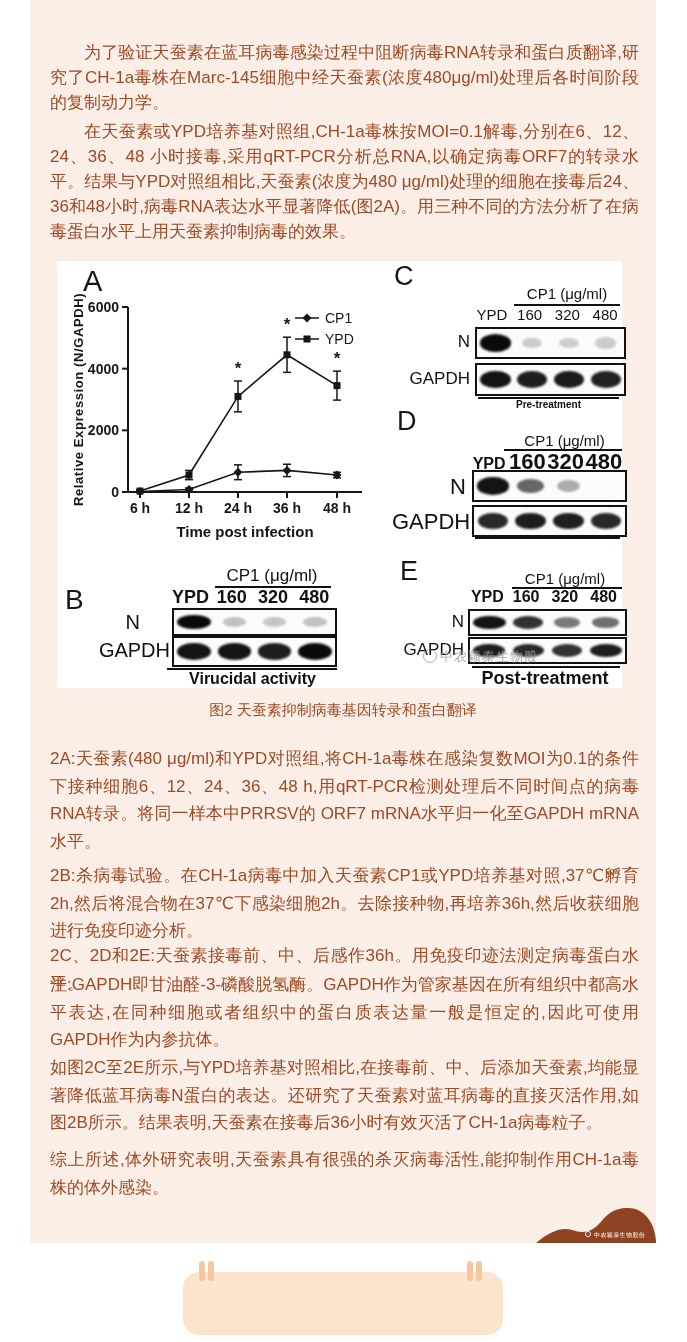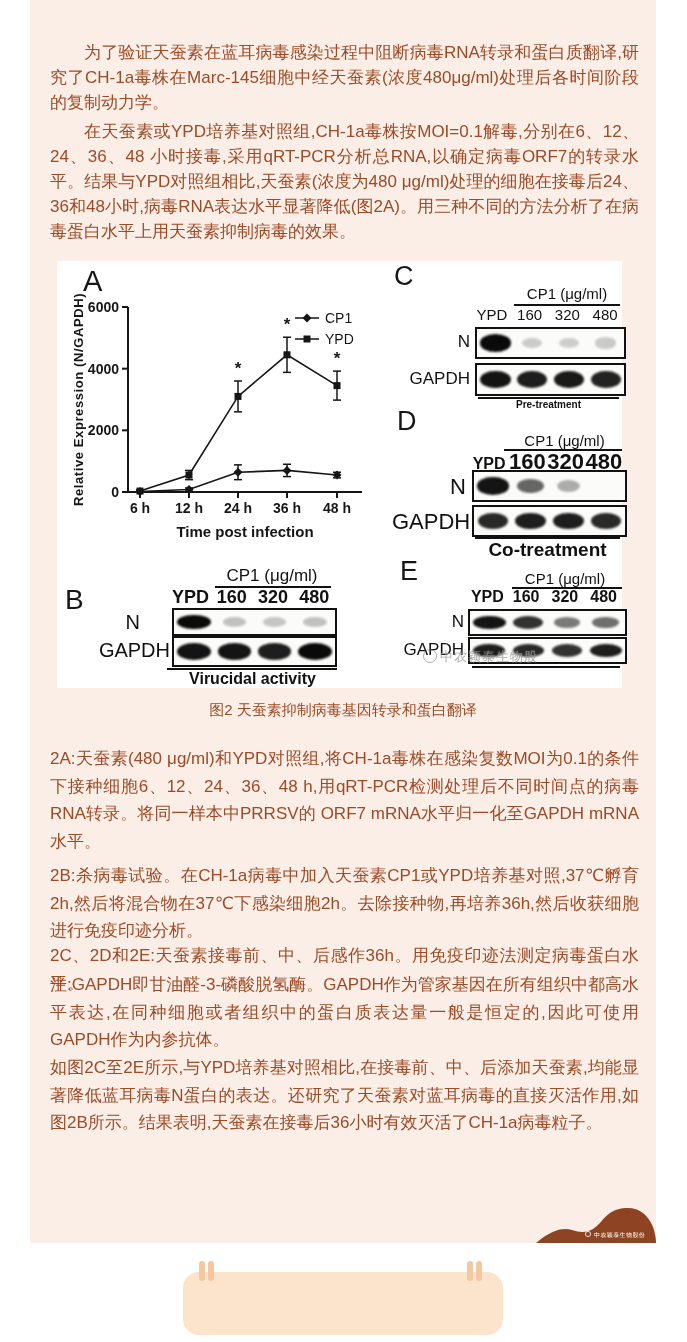--- a/index.html
+++ b/index.html
@@ -272,21 +272,20 @@
           <div class="band" style="left: 82.8612px; top: 8.008px; width: 23.0275px; height: 11.984px; opacity: 0.32;"></div>
         </div>
       <div class="rowlab lab-g">GAPDH</div>
       <div class="b-box box-g">
           <div class="band" style="left: 3.68062px; top: 5.824px; width: 30.3888px; height: 16.352px; opacity: 0.8725;"></div>
           <div class="band" style="left: 41.1475px; top: 5.656px; width: 30.955px; height: 16.688px; opacity: 0.915;"></div>
           <div class="band" style="left: 78.8975px; top: 5.656px; width: 30.955px; height: 16.688px; opacity: 0.915;"></div>
           <div class="band" style="left: 116.931px; top: 5.824px; width: 30.3888px; height: 16.352px; opacity: 0.8725;"></div>
         </div>
       <div class="hline h2"></div>
-      <div class="b-caption">Co-treatment</div>
     </div>
 
     <div class="blot" id="blot-e">
       <div class="panel-label">E</div>
       <div class="b-header">CP1 (μg/ml)</div>
       <div class="hline h1"></div>
       <div class="b-lanes">
         <span>YPD</span>
         <span>160</span>
         <span>320</span>
@@ -300,32 +299,34 @@
           <div class="band" style="left: 122.062px; top: 5.75px; width: 27.125px; height: 11.5px; opacity: 0.575;"></div>
         </div>
       <div class="rowlab lab-g">GAPDH</div>
       <div class="b-box box-g">
           <div class="band" style="left: 3.4875px; top: 4.646px; width: 31.775px; height: 13.708px; opacity: 0.915;"></div>
           <div class="band" style="left: 42.5281px; top: 4.784px; width: 31.1938px; height: 13.432px; opacity: 0.8725;"></div>
           <div class="band" style="left: 81.5687px; top: 4.922px; width: 30.6125px; height: 13.156px; opacity: 0.83;"></div>
           <div class="band" style="left: 119.737px; top: 4.646px; width: 31.775px; height: 13.708px; opacity: 0.915;"></div>
         </div>
       <div class="hline h2"></div>
+      <div class="b-caption">Post-treatment</div>
     </div>
 
     <div class="fig-watermark"><span class="wm-logo"></span><span>中农颖泰生物股</span></div>
   </div>
 
   <div id="fig-caption">图2 天蚕素抑制病毒基因转录和蛋白翻译</div>
 
   <p class="note" id="note-2a"><b>2A:</b><span>天蚕素(480 μg/ml)和YPD对照组,将CH-1a毒株在感染复数MOI为0.1的条件下接种细胞6、12、24、36、48 h,用qRT-PCR检测处理后不同时间点的病毒RNA转录。将同一样本中PRRSV的 ORF7 mRNA水平归一化至GAPDH mRNA水平。</span></p>
   <p class="note" id="note-2b"><b>2B:</b><span>杀病毒试验。在CH-1a病毒中加入天蚕素CP1或YPD培养基对照,37℃孵育2h,然后将混合物在37℃下感染细胞2h。去除接种物,再培养36h,然后收获细胞进行免疫印迹分析。</span></p>
   <p class="note" id="note-2c"><b>2C、2D和2E:</b><span>天蚕素接毒前、中、后感作36h。用免疫印迹法测定病毒蛋白水平。</span></p>
   <p class="note" id="note-note"><span>注:</span><span>GAPDH即甘油醛-3-磷酸脱氢酶。GAPDH作为管家基因在所有组织中都高水平表达,在同种细胞或者组织中的蛋白质表达量一般是恒定的,因此可使用GAPDH作为内参抗体。</span></p>
   <p class="note" id="closing1">如图2C至2E所示,与YPD培养基对照相比,在接毒前、中、后添加天蚕素,均能显著降低蓝耳病毒N蛋白的表达。还研究了天蚕素对蓝耳病毒的直接灭活作用,如图2B所示。结果表明,天蚕素在接毒后36小时有效灭活了CH-1a病毒粒子。</p>
+  <p class="note" id="closing2">综上所述,体外研究表明,天蚕素具有很强的杀灭病毒活性,能抑制作用CH-1a毒株的体外感染。</p>
 
   <svg id="wave" width="120" height="38" viewBox="0 0 120 38">
     <path d="M0 38 C 14 26, 26 22, 36 25 C 44 27.5, 50 28, 57 24 C 68 17, 70 4, 90 3 C 104 2.5, 112 10, 117 22 C 119 28, 120 33, 120 38 Z" fill="#8e4423"></path>
     <circle cx="52" cy="29" r="2.6" fill="none" stroke="#ffffff" stroke-width="0.8"></circle>
     <text x="58" y="31.5" font-size="6" fill="#ffffff" letter-spacing="0.4">中农颖泰生物股份</text>
   </svg>
 </div>
 
 <div id="footer-box">
 </div>

